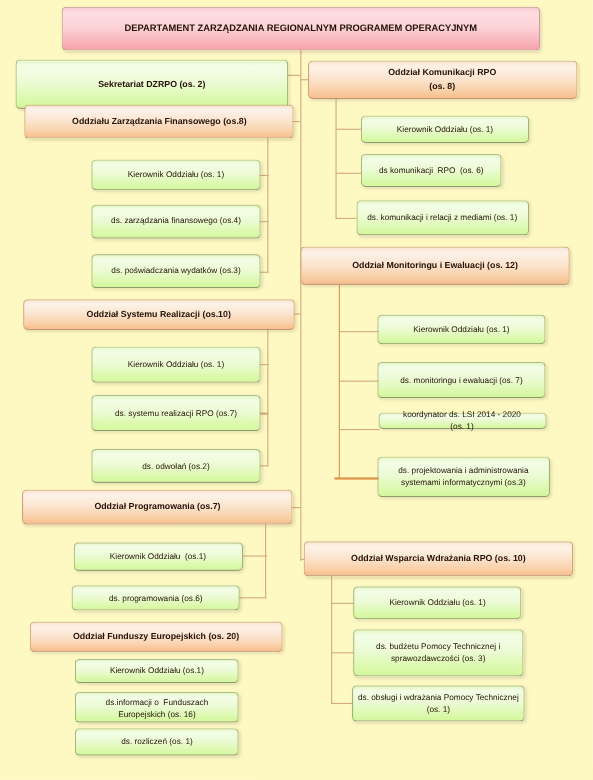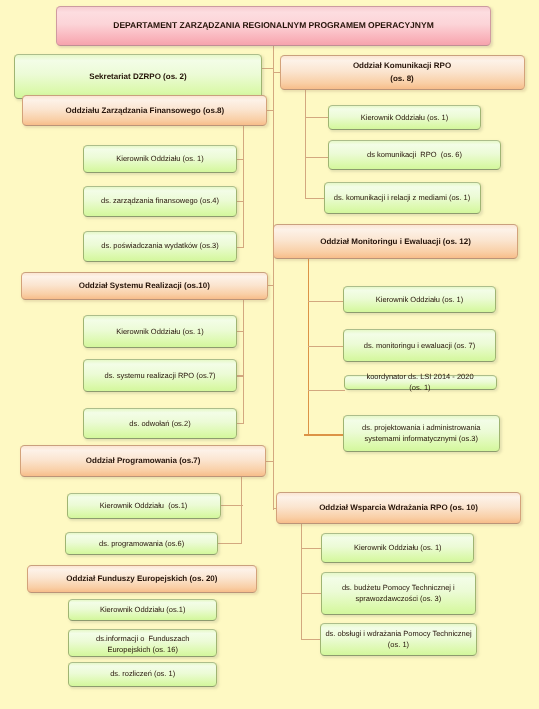--- a/index.html
+++ b/index.html
@@ -149,21 +149,21 @@
     <span class="t">ds. rozliczeń (os. 1)</span>
   </div>
 
   <div class="box orange" style="left:279.5px;top:55px;width:245px;height:35px;">
     <span class="t">Oddział Komunikacji RPO
 (os. 8)</span>
   </div>
   <div class="box green" style="left:328px;top:105px;width:153px;height:25px;">
     <span class="t">Kierownik Oddziału (os. 1)</span>
   </div>
-  <div class="box green" style="left:328px;top:140px;width:173px;height:30px;">
+  <div class="box green" style="left:328px;top:140px;width:128px;height:30px;">
     <span class="t">ds komunikacji  RPO  (os. 6)</span>
   </div>
   <div class="box green" style="left:323.5px;top:181.5px;width:157px;height:32.5px;">
     <span class="t">ds. komunikacji i relacji z mediami (os. 1)</span>
   </div>
 
   <div class="box orange" style="left:273px;top:224px;width:245px;height:35px;">
     <span class="t">Oddział Monitoringu i Ewaluacji (os. 12)</span>
   </div>
   <div class="box green" style="left:343px;top:286px;width:153px;height:27px;">

